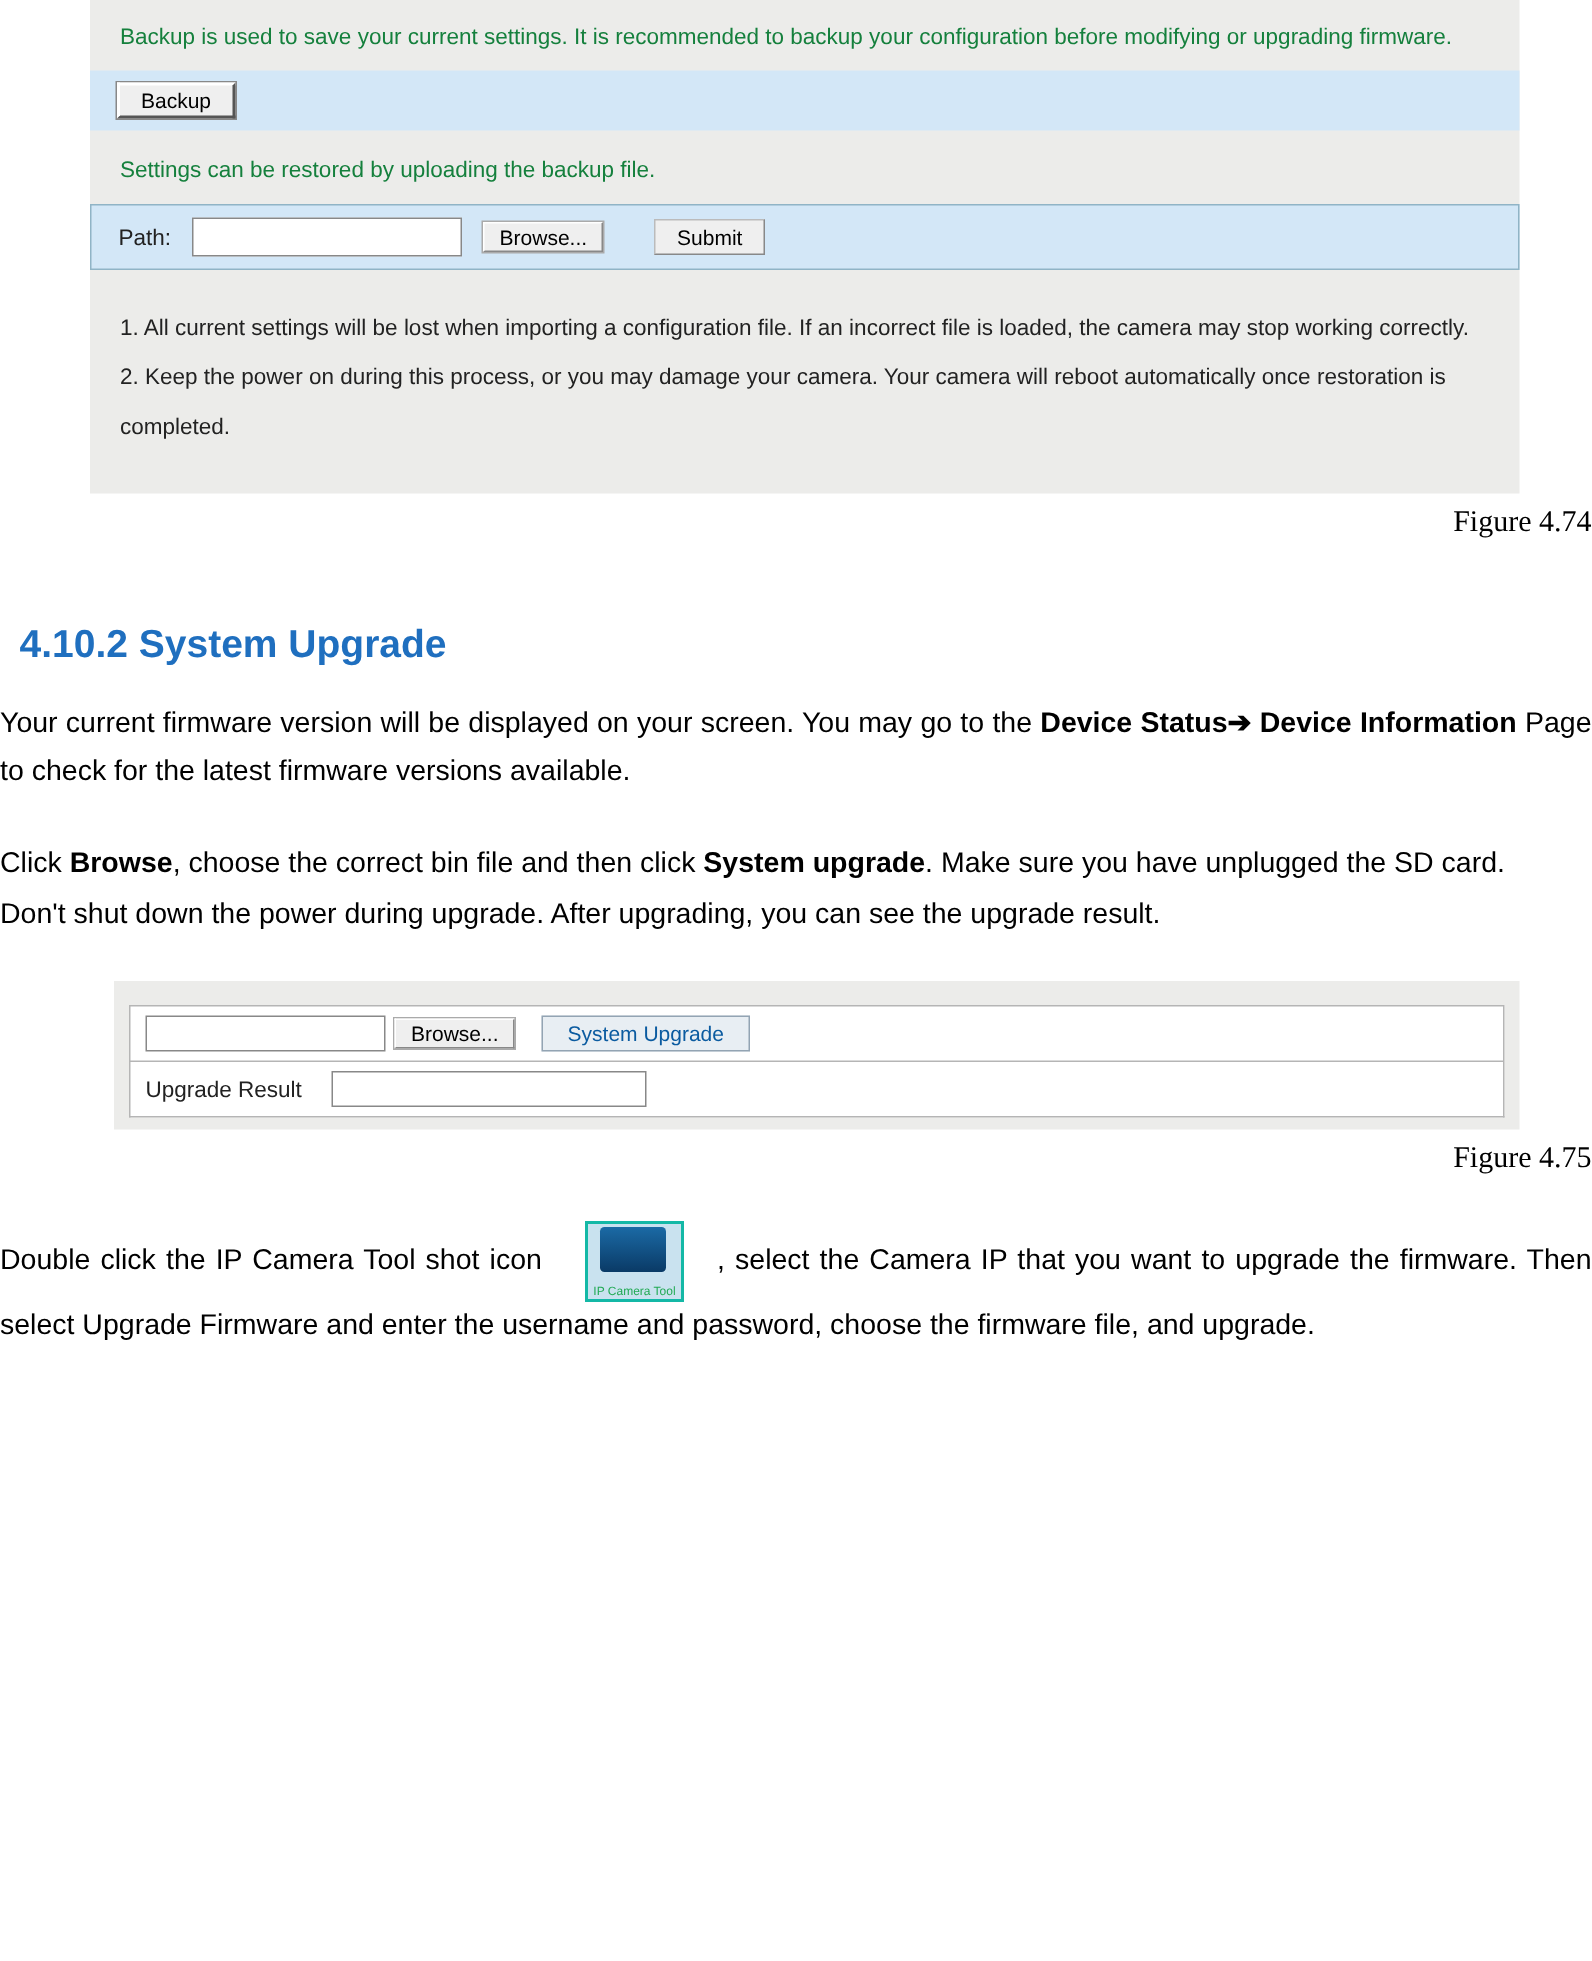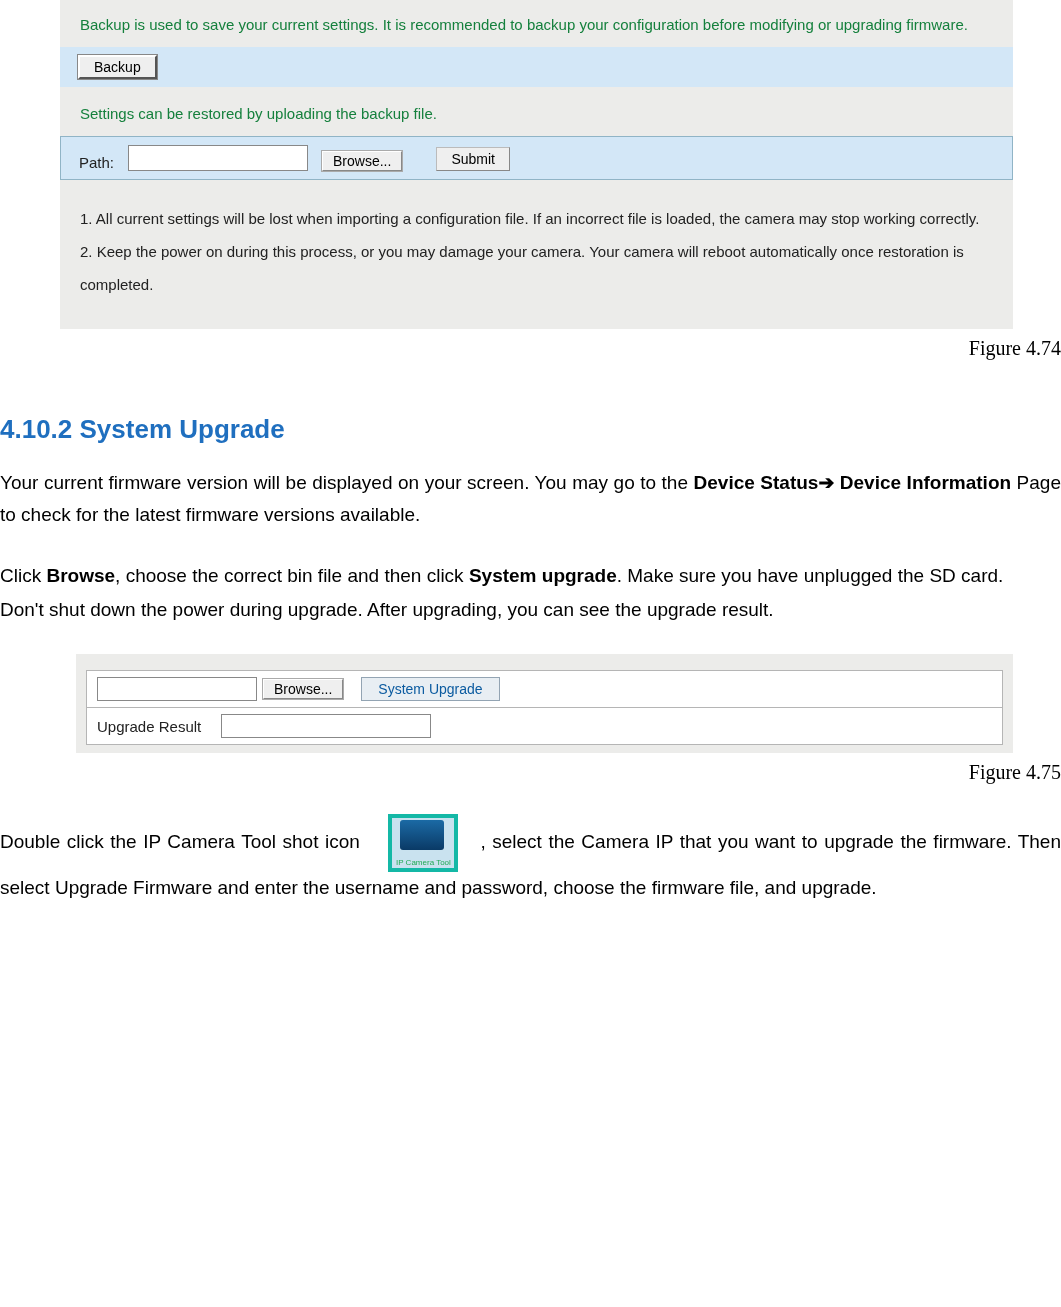--- a/index.html
+++ b/index.html
@@ -63,21 +63,21 @@
     border-left-color: #bbb;
     cursor: pointer;
     margin-left: 20px;
   }
   .path-box {
     background: #d3e7f7;
     border: 1px solid #90b4c6;
     padding: 8px 12px 8px 18px;
     margin: 0;
     display: flex;
-    align-items: flex-end;
+    align-items: center;
     gap: 14px;
   }
   .text-input {
     border: 1px solid #888;
     background: #fff;
     height: 22px;
     width: 170px;
     padding: 1px 4px;
     font-size: 14px;
   }
@@ -96,21 +96,21 @@
     font-family: "Times New Roman", Times, serif;
     font-size: 20px;
     margin: 8px 0 30px 0;
     padding-left: 37px;
   }
   .section-heading {
     color: #1f6fbf;
     font-size: 26px;
     font-weight: bold;
     padding: 24px 0 12px 0;
-    margin: 0 0 0 0;
+    margin: 0 0 0 13px;
   }
   .body-text {
     font-size: 19px;
     line-height: 1.7;
     text-align: justify;
     margin: 10px 0 0 0;
   }
   .body-text .bold {
     font-weight: bold;
   }
@@ -160,21 +160,21 @@
     font-size: 15px;
     color: #222;
     margin-right: 20px;
   }
   .icon-shot {
     display: inline-block;
     vertical-align: middle;
     width: 62px;
     height: 50px;
     background: #c9e2ef;
-    border: 4px solid #14b8a6;
+    border: 2px solid #14b8a6;
     position: relative;
     margin: 0 22px;
   }
   .icon-shot-inner {
     position: absolute;
     top: 2px;
     left: 8px;
     width: 44px;
     height: 30px;
     background: linear-gradient(180deg, #1b6aa5 0%, #0a3a66 100%);

